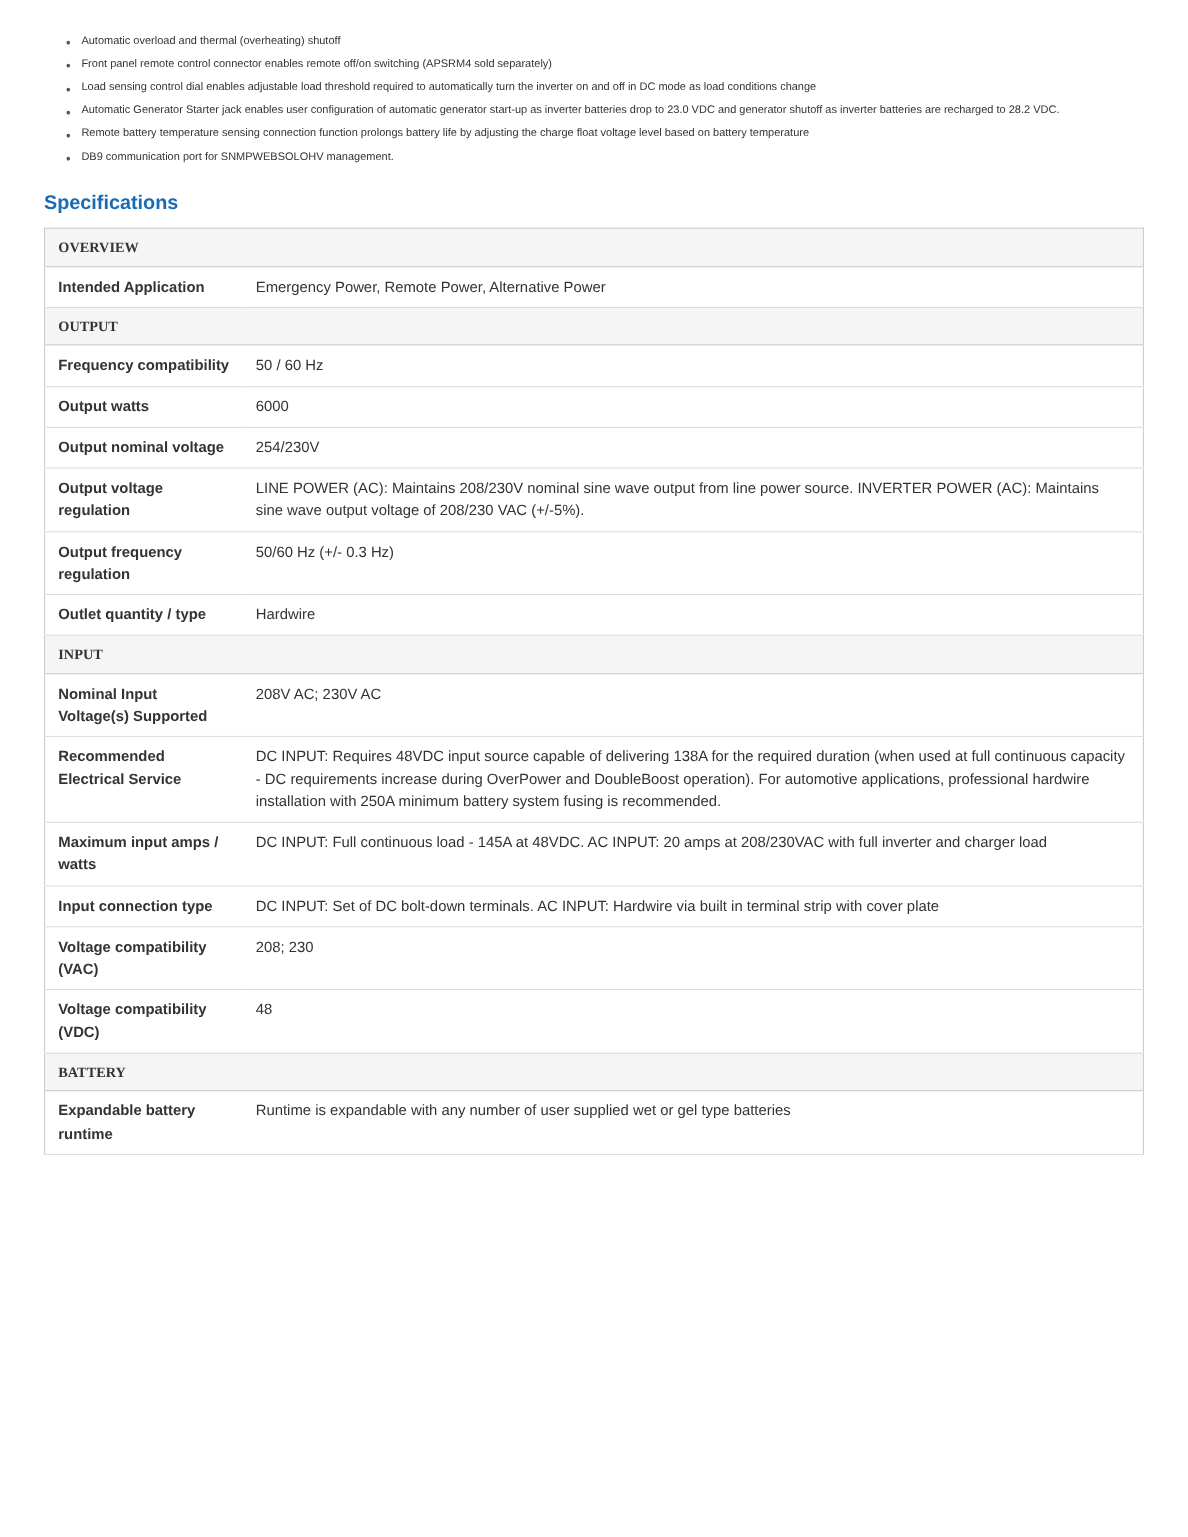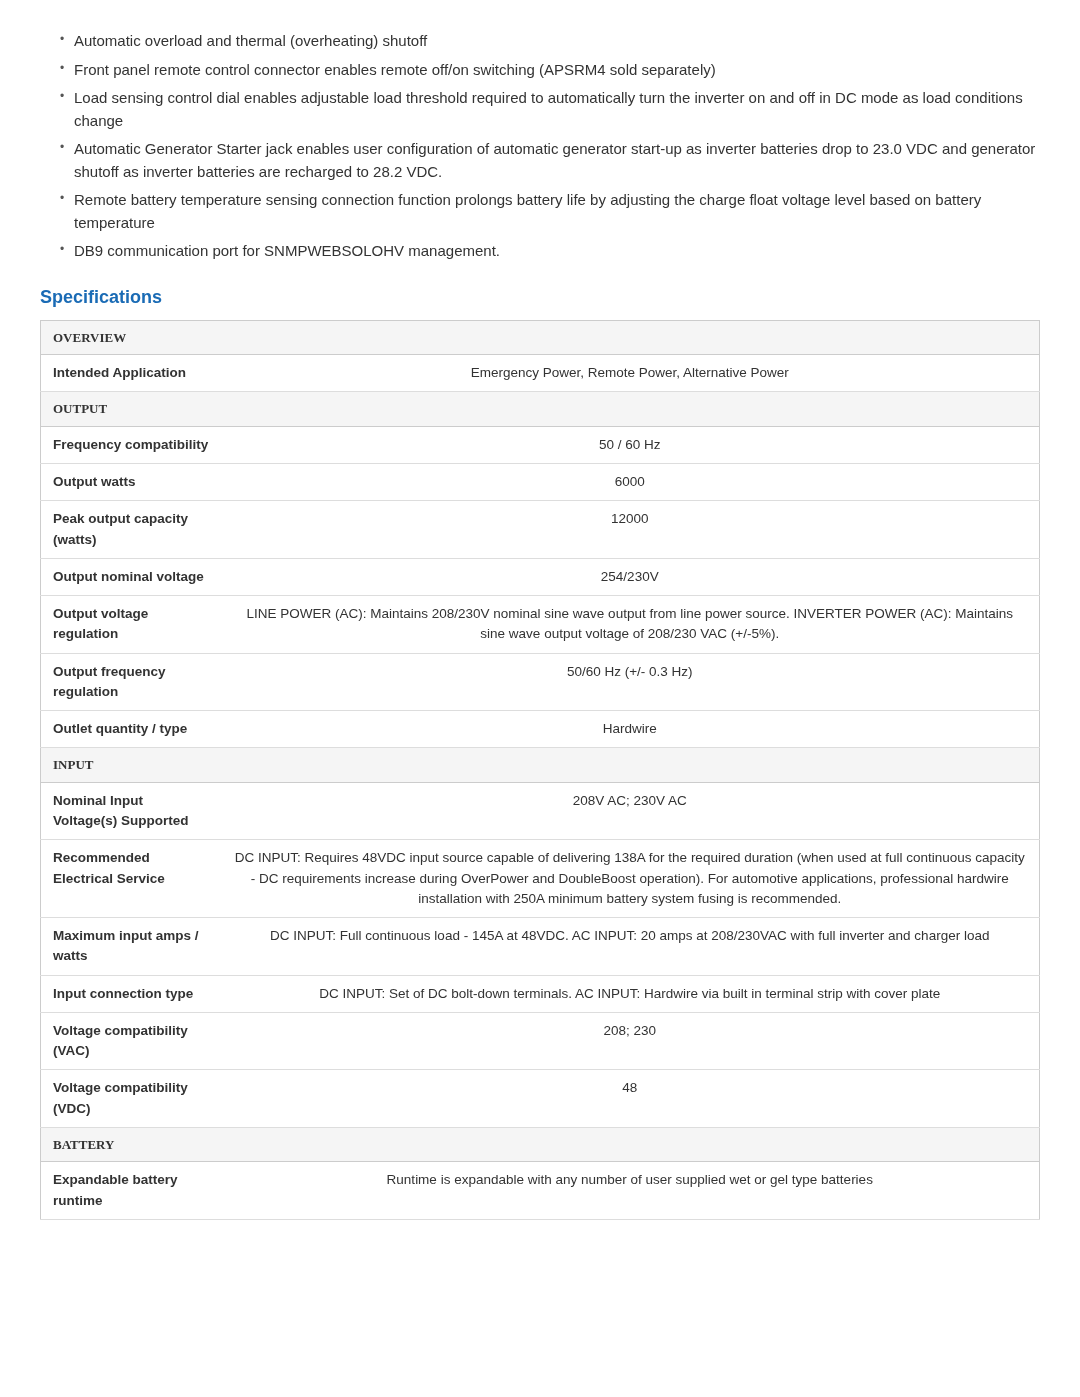--- a/index.html
+++ b/index.html
@@ -13,21 +13,21 @@
     }
     .bullet-list {
       margin: 0 0 24px 20px;
       list-style: none;
     }
     .bullet-list li {
       position: relative;
       padding-left: 14px;
       margin-bottom: 6px;
       line-height: 1.5;
-      font-size: 15px;
+      font-size: 10px;
       color: #333;
     }
     .bullet-list li::before {
       content: "•";
       position: absolute;
       left: 0;
       top: 0;
       font-size: 12px;
       color: #555;
     }
@@ -51,21 +51,20 @@
       vertical-align: top;
       line-height: 1.5;
     }
     .specs-table .label-col {
       width: 180px;
       font-weight: bold;
       color: #333;
     }
     .specs-table .value-col {
       color: #333;
-      text-align: center;
     }
     .section-header td {
       background: #f5f5f5;
       font-weight: bold;
       font-size: 13px;
       color: #333;
       padding: 7px 12px;
       border-bottom: 1px solid #ccc;
       font-family: Liberation Serif, serif;
     }
@@ -96,24 +95,20 @@
       <tr class="section-header">
         <td colspan="2">OUTPUT</td>
       </tr>
       <tr>
         <td class="label-col">Frequency compatibility</td>
         <td class="value-col">50 / 60 Hz</td>
       </tr>
       <tr>
         <td class="label-col">Output watts</td>
         <td class="value-col">6000</td>
-      </tr>
-      <tr>
-        <td class="label-col">Peak output capacity (watts)</td>
-        <td class="value-col">12000</td>
       </tr>
       <tr>
         <td class="label-col">Output nominal voltage</td>
         <td class="value-col">254/230V</td>
       </tr>
       <tr>
         <td class="label-col">Output voltage regulation</td>
         <td class="value-col">LINE POWER (AC): Maintains 208/230V nominal sine wave output from line power source. INVERTER POWER (AC): Maintains sine wave output voltage of 208/230 VAC (+/-5%).</td>
       </tr>
       <tr>

